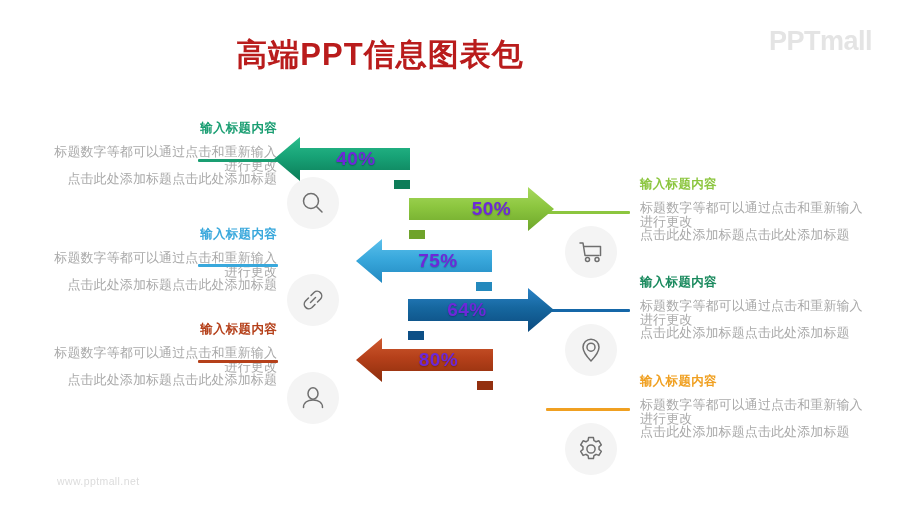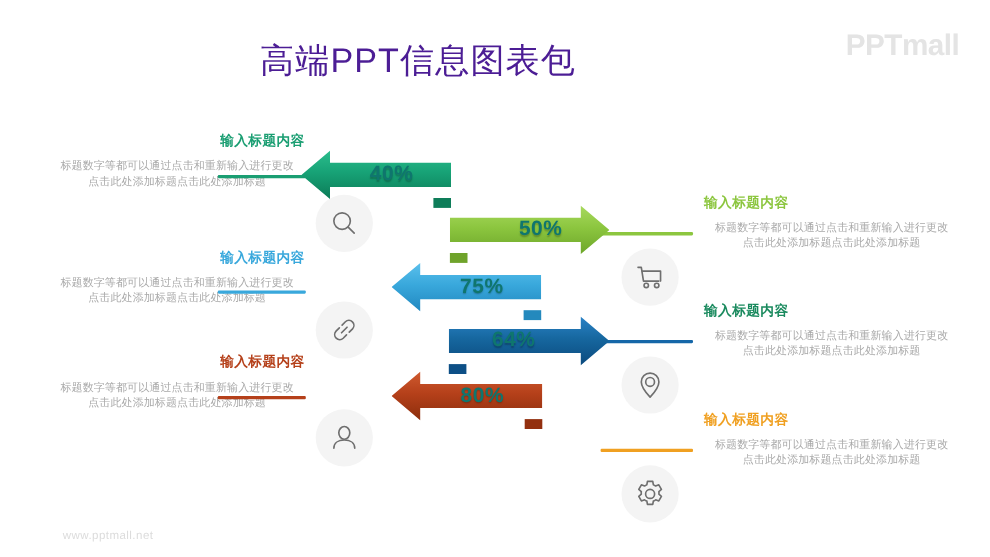--- a/index.html
+++ b/index.html
@@ -15,59 +15,58 @@
     background: #ffffff;
   }
 
   
   .page-title {
     position: absolute;
     left: 0; top: 34px;
     width: 900px;
     text-align: center;
     font-size: 31px;
-    font-weight: 400;
+    font-weight: 700;
     letter-spacing: 1px;
-    color: #4c1d95;
+    color: #b91c1c;
     padding-right: 140px;
   }
   .brand-logo {
     position: absolute;
     right: 28px; top: 26px;
     font-size: 27px;
     font-weight: 700;
     letter-spacing: -0.5px;
     color: #e4e4e4;
   }
   .watermark {
     position: absolute;
-    left: 57px; bottom: 13px;
+    left: 57px; bottom: 19px;
     font-size: 10.5px;
     color: #dcdcdc;
     letter-spacing: 0.4px;
     margin-top: 8px;
   }
 
   
   .txt-block { position: absolute; width: 232px; }
   .txt-block.left  { text-align: right; }
   .txt-block.right { text-align: left; }
   .txt-title {
     font-size: 12.5px;
     font-weight: 700;
     line-height: 16px;
     margin-bottom: 9px;
     letter-spacing: 0.3px;
   }
   .txt-body {
-    font-size: 10px;
+    font-size: 13px;
     line-height: 13.5px;
     color: #a9a9a9;
     letter-spacing: 0.1px;
-    text-align: center;
   }
 
   
   .connector {
     position: absolute;
     height: 2.5px;
     border-radius: 1px;
   }
 
   
@@ -88,21 +87,21 @@
     height: 46px;
     display: flex;
     align-items: center;
     justify-content: center;
   }
   .arrow-label {
     position: relative;
     z-index: 3;
     font-size: 19px;
     font-weight: 700;
-    color: #0f766e;
+    color: #6d28d9;
     text-shadow: 0 1px 1.5px rgba(0,0,0,0.25);
     letter-spacing: 0.5px;
   }
   .arrow-shape {
     position: absolute;
     inset: 0;
     z-index: 1;
   }
   .arrow-tab {
     position: absolute;

